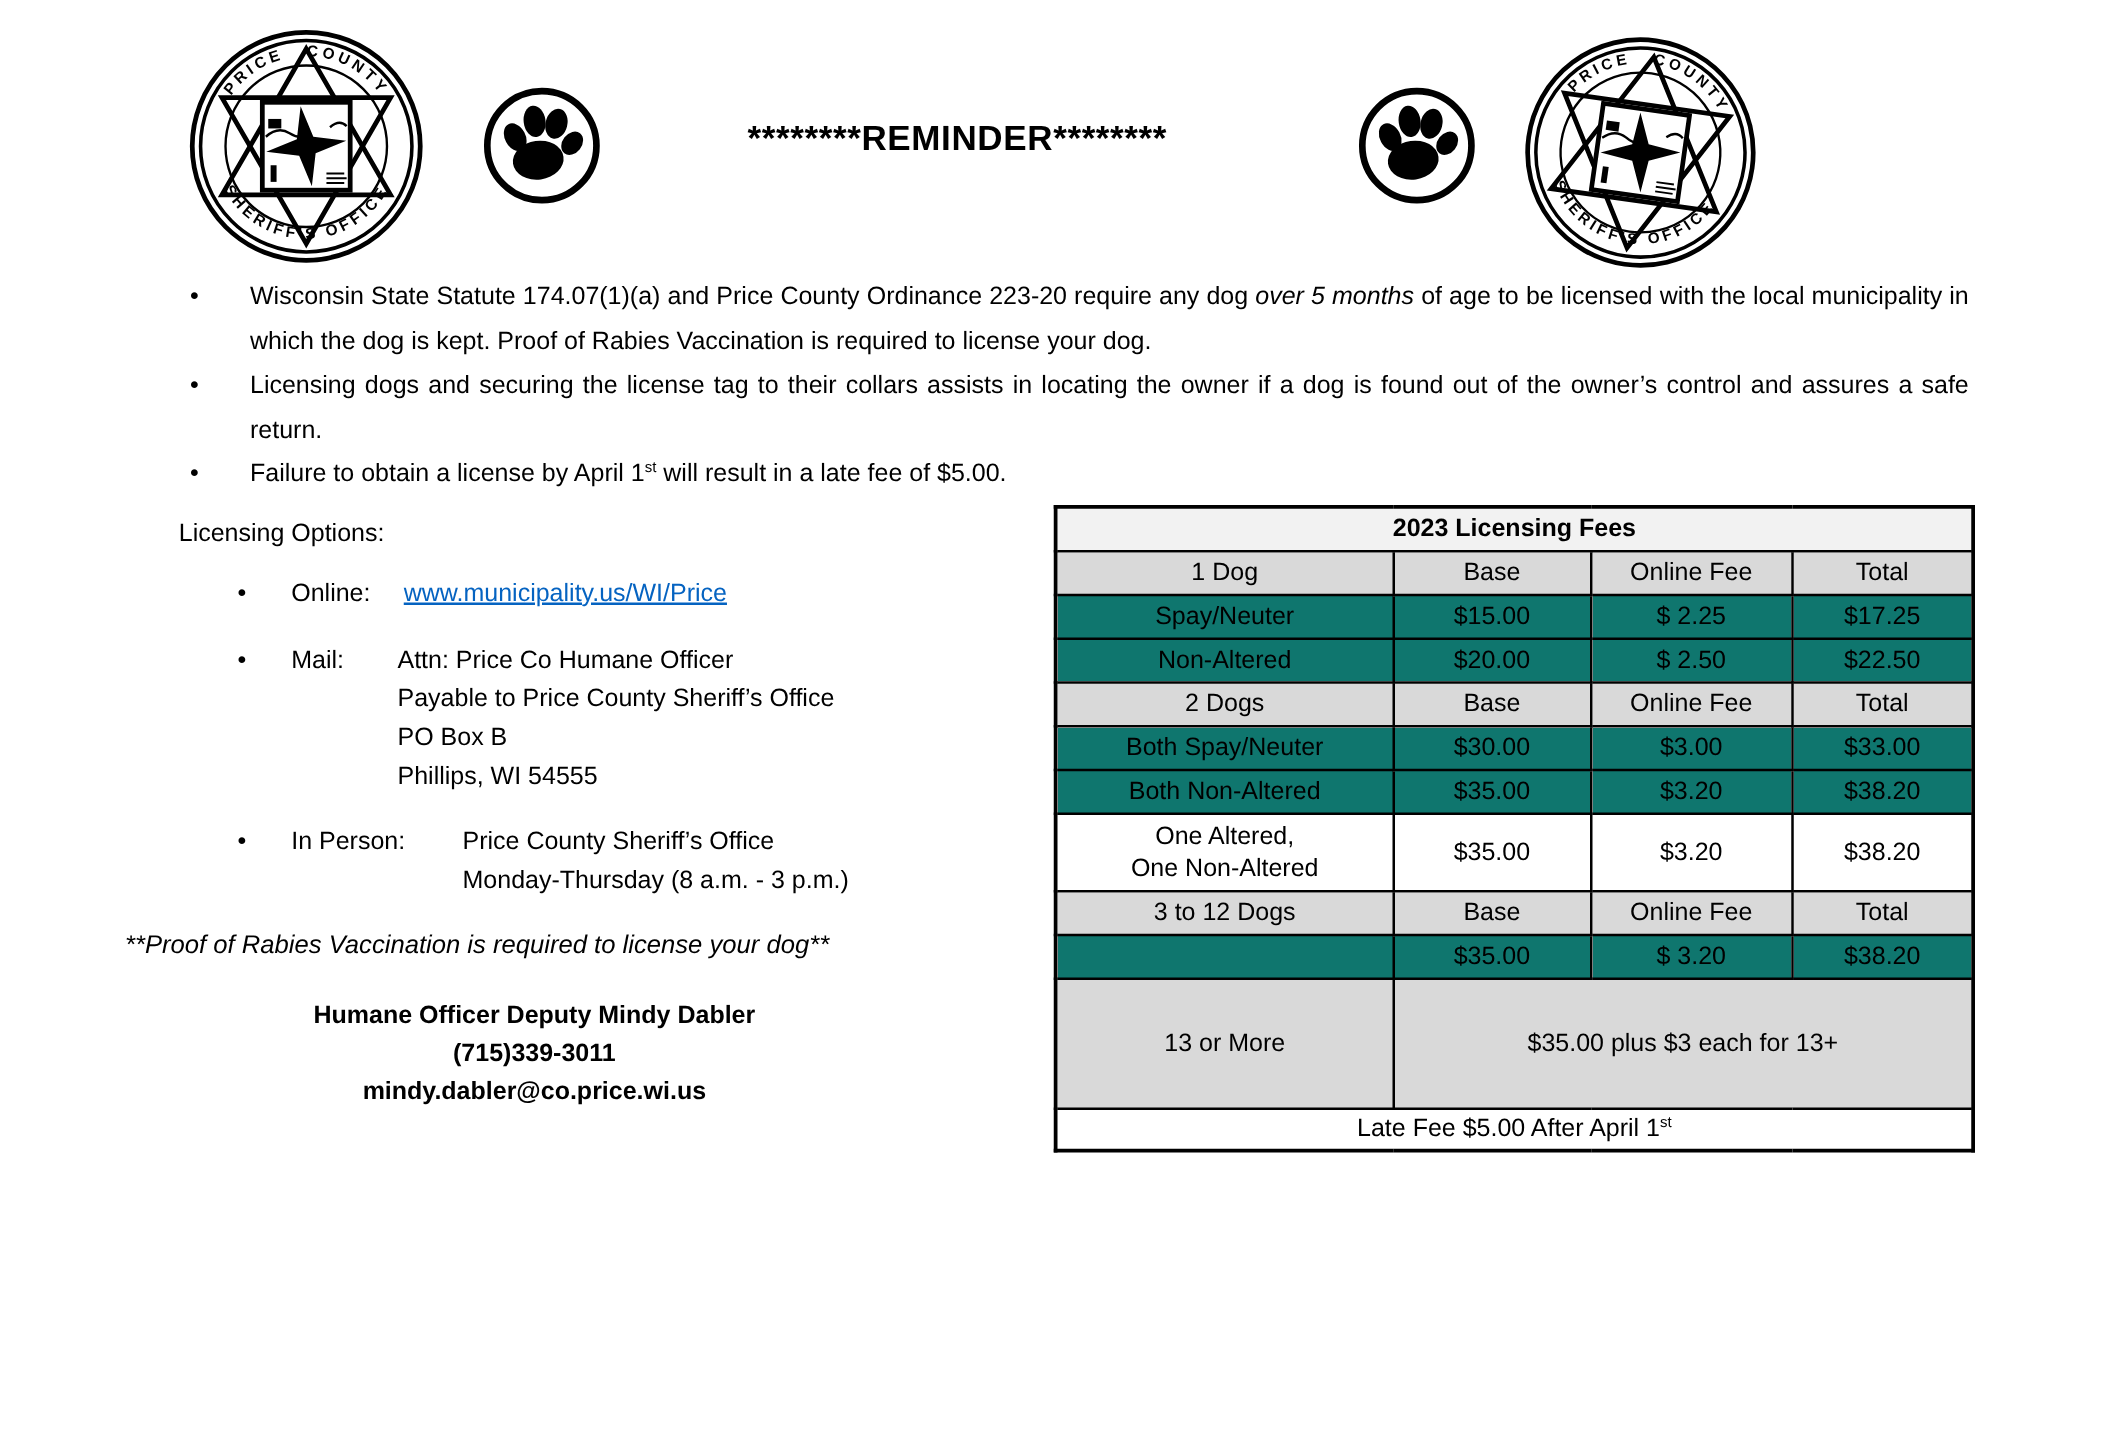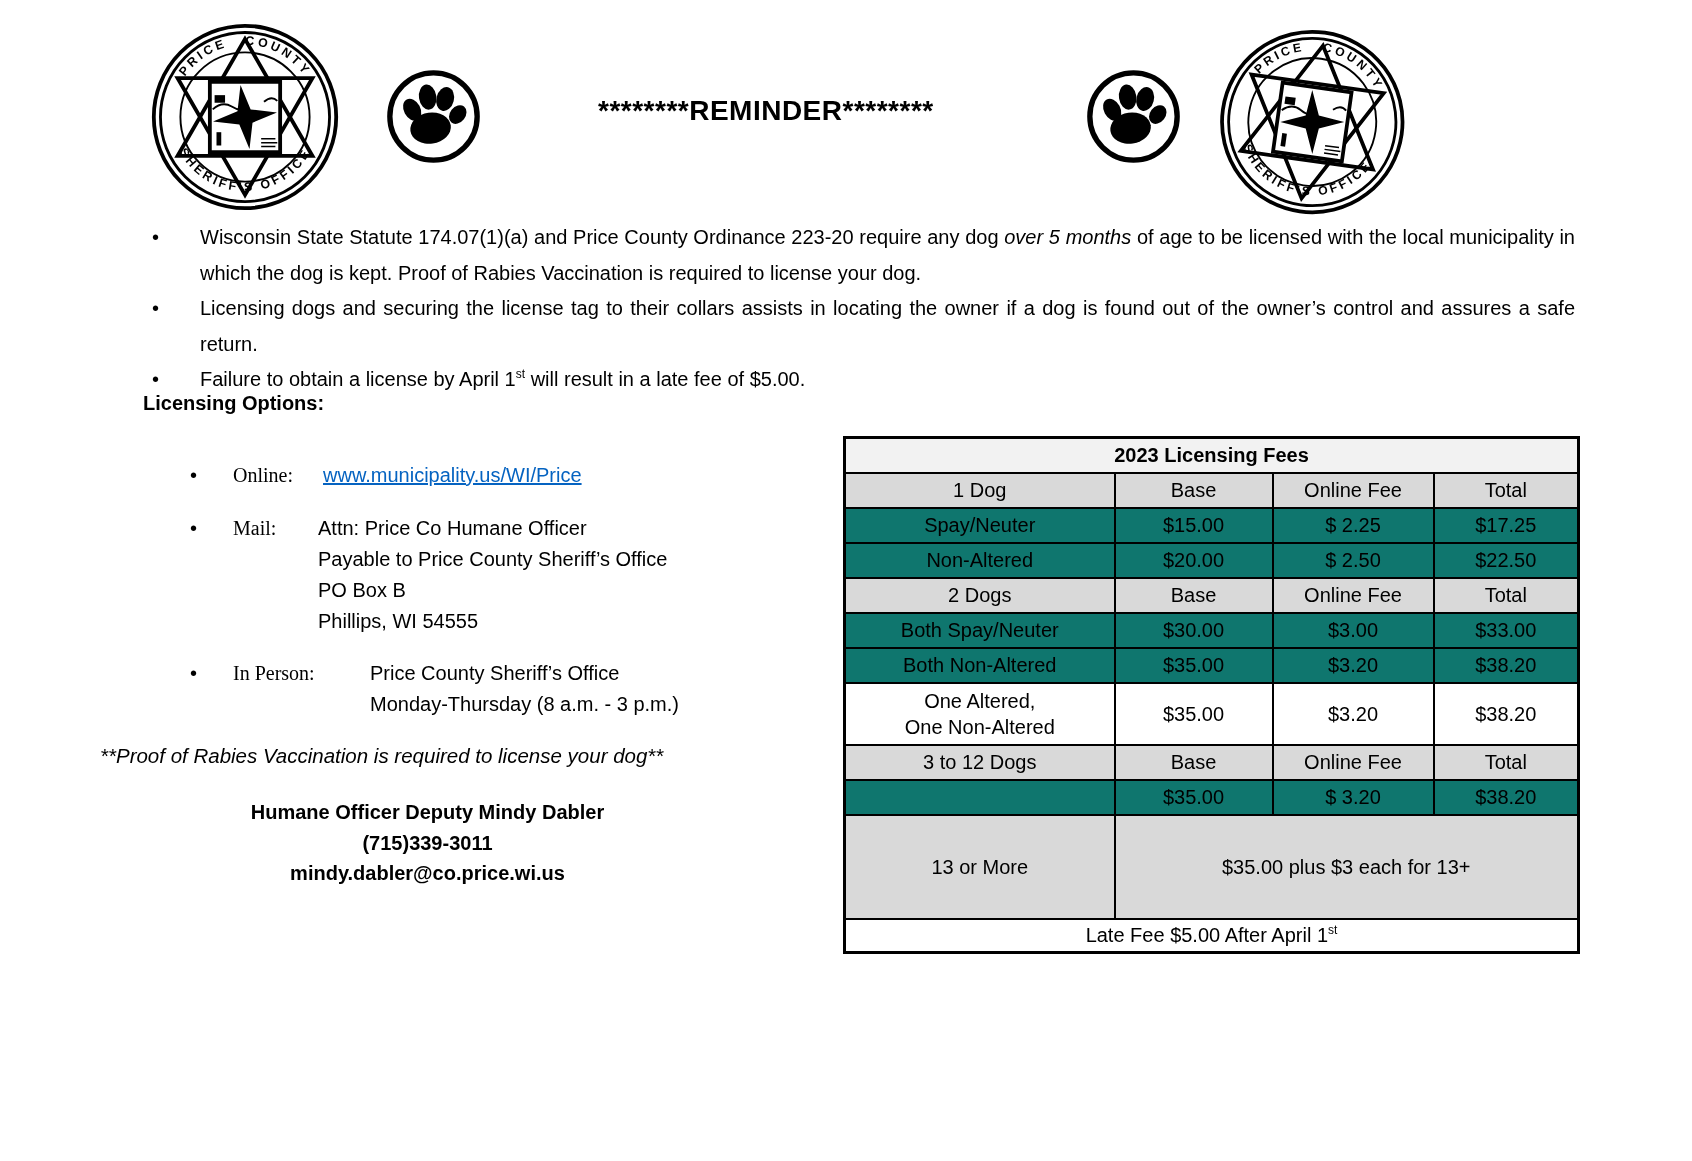--- a/index.html
+++ b/index.html
@@ -19,37 +19,37 @@
 
   
   .bullets{position:absolute;left:143px;top:220px;width:1432px;font-size:20px;line-height:35.5px;}
   .bullet{display:flex;}
   .bullet .dot{width:57px;flex:0 0 57px;padding-left:9px;box-sizing:border-box;}
   .bullet .txt{flex:1;text-align:justify;}
   .bullet .txt.nojust{text-align:left;}
   sup{font-size:12px;vertical-align:super;line-height:0;}
 
   
-  .lic-heading{position:absolute;left:143px;top:392px;font-size:20px;font-weight:bold;}
+  .lic-heading{position:absolute;left:143px;top:416px;font-size:20px;font-weight:normal;}
   .options{position:absolute;left:190px;top:460px;width:660px;font-size:20px;line-height:31px;}
   .opt{display:flex;margin-bottom:22px;}
   .opt .dot{flex:0 0 43px;}
-  .opt .lbl{flex:0 0 90px;font-family:Liberation Serif, serif;}
+  .opt .lbl{flex:0 0 90px;}
   .opt.mail .lbl{flex:0 0 85px;}
   .opt.inperson .lbl{flex:0 0 137px;}
   .opt .content{flex:1;}
   .link{color:#0563c1;text-decoration:underline;cursor:pointer;}
   .opt.mail{margin-bottom:21px;}
 
   .rabies{position:absolute;left:100px;top:744px;font-size:20.5px;font-style:italic;text-align:right;}
   .contact{position:absolute;left:100px;top:797px;width:655px;text-align:center;
            font-weight:bold;font-size:20px;line-height:30.5px;}
 
   
-  .fees{position:absolute;left:843px;top:404px;margin-top:32px;}
+  .fees{position:absolute;left:843px;top:404px;}
   table{border-collapse:collapse;table-layout:fixed;border:3px solid #000;}
   td{border:2px solid #000;text-align:center;vertical-align:middle;
      font-size:20px;padding:0 2px;overflow:hidden;}
   .tr-title td{height:33px;font-weight:bold;background:#f2f2f2;}
   .tr-h td{height:33px;background:#d9d9d9;}
   .tr-d td{height:33px;background:#0f766e;}
   .tr-d2 td{height:60px;background:#fff;line-height:26px;}
   .tr-big td{height:102px;background:#d9d9d9;}
   .tr-late td{height:31px;background:#fff;}
 </style>

